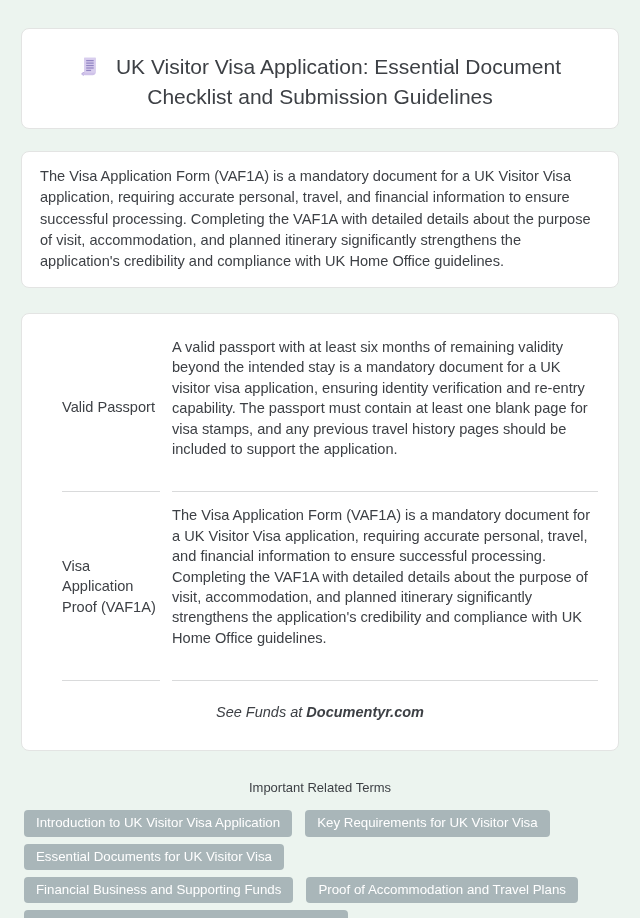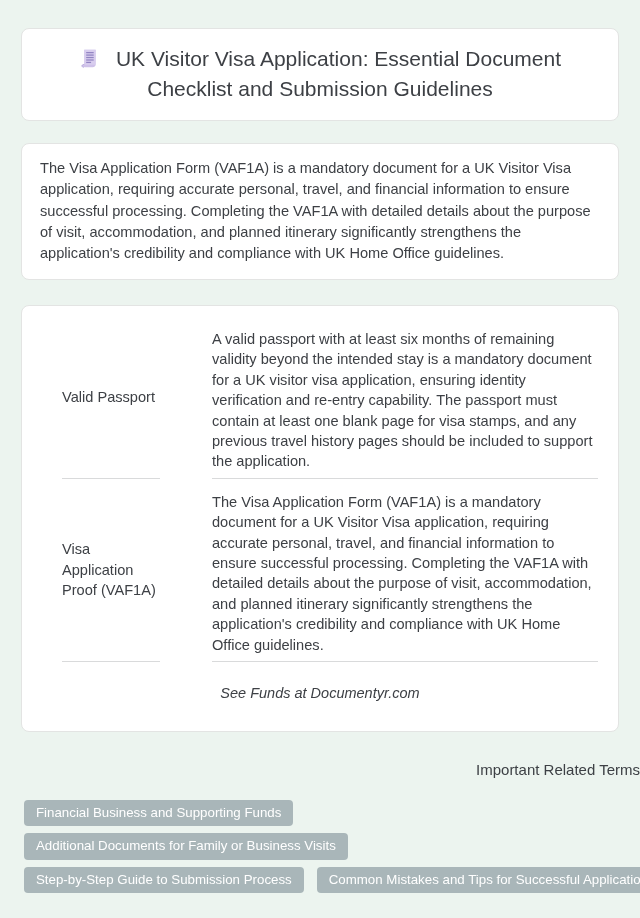--- a/index.html
+++ b/index.html
@@ -23,21 +23,21 @@
   }
   .card{
     background:var(--card-bg);
     border:1px solid var(--card-border);
     border-radius:8px;
     margin:0 21px;
   }
   
   .title-card{
     margin-top:28px;
-    padding:15px 28px 16px;
+    padding:23px 28px 16px;
     text-align:center;
   }
   .title-line{
     font-size:21px;
     line-height:1.42;
     font-weight:400;
   }
   .doc-icon{
     display:inline-block;
     width:21px;height:21px;
@@ -69,39 +69,38 @@
     line-height:1.4;
     border-bottom:1px solid var(--divider);
     padding:12px 0;
     margin-left:20px;
   }
   .check-desc{
     flex:1;
     font-size:14.6px;
     line-height:1.4;
     border-bottom:1px solid var(--divider);
-    padding:13px 0 6px;
-    margin-left:40px;
+    padding:13px 0 32px;
   }
   .see-more{
     text-align:center;
     font-style:italic;
     font-size:14.5px;
     padding:23px 0 26px;
   }
   .see-more .site{
-    font-weight:400;
+    font-weight:700;
     cursor:pointer;
   }
   
   .terms-heading{
-    text-align:right;
-    font-size:15px;
+    text-align:center;
+    font-size:13px;
     font-weight:500;
-    margin:29px 0 15px;
+    margin:29px 8px 15px;
   }
   .pills{
     margin:0 24px;
   }
   .pill-row{
     display:flex;
     gap:13px;
     margin-bottom:7px;
   }
   .pill{
@@ -154,23 +153,29 @@
     </div>
   <div class="see-more">
     <span>See Funds at </span><span class="site">Documentyr.com</span>
   </div>
 </div>
 
 <div class="terms-heading">Important Related Terms</div>
 
 <div class="pills" id="pills-container">
     <div class="pill-row">
+      <span class="pill">Introduction to UK Visitor Visa Application</span>
+      <span class="pill">Key Requirements for UK Visitor Visa</span>
+    </div>
+    <div class="pill-row">
+      <span class="pill">Essential Documents for UK Visitor Visa</span>
     </div>
     <div class="pill-row">
       <span class="pill">Financial Business and Supporting Funds</span>
+      <span class="pill">Proof of Accommodation and Travel Plans</span>
     </div>
     <div class="pill-row">
       <span class="pill">Additional Documents for Family or Business Visits</span>
     </div>
     <div class="pill-row">
       <span class="pill">Step-by-Step Guide to Submission Process</span>
       <span class="pill">Common Mistakes and Tips for Successful Application</span>
     </div>
   </div>
 

